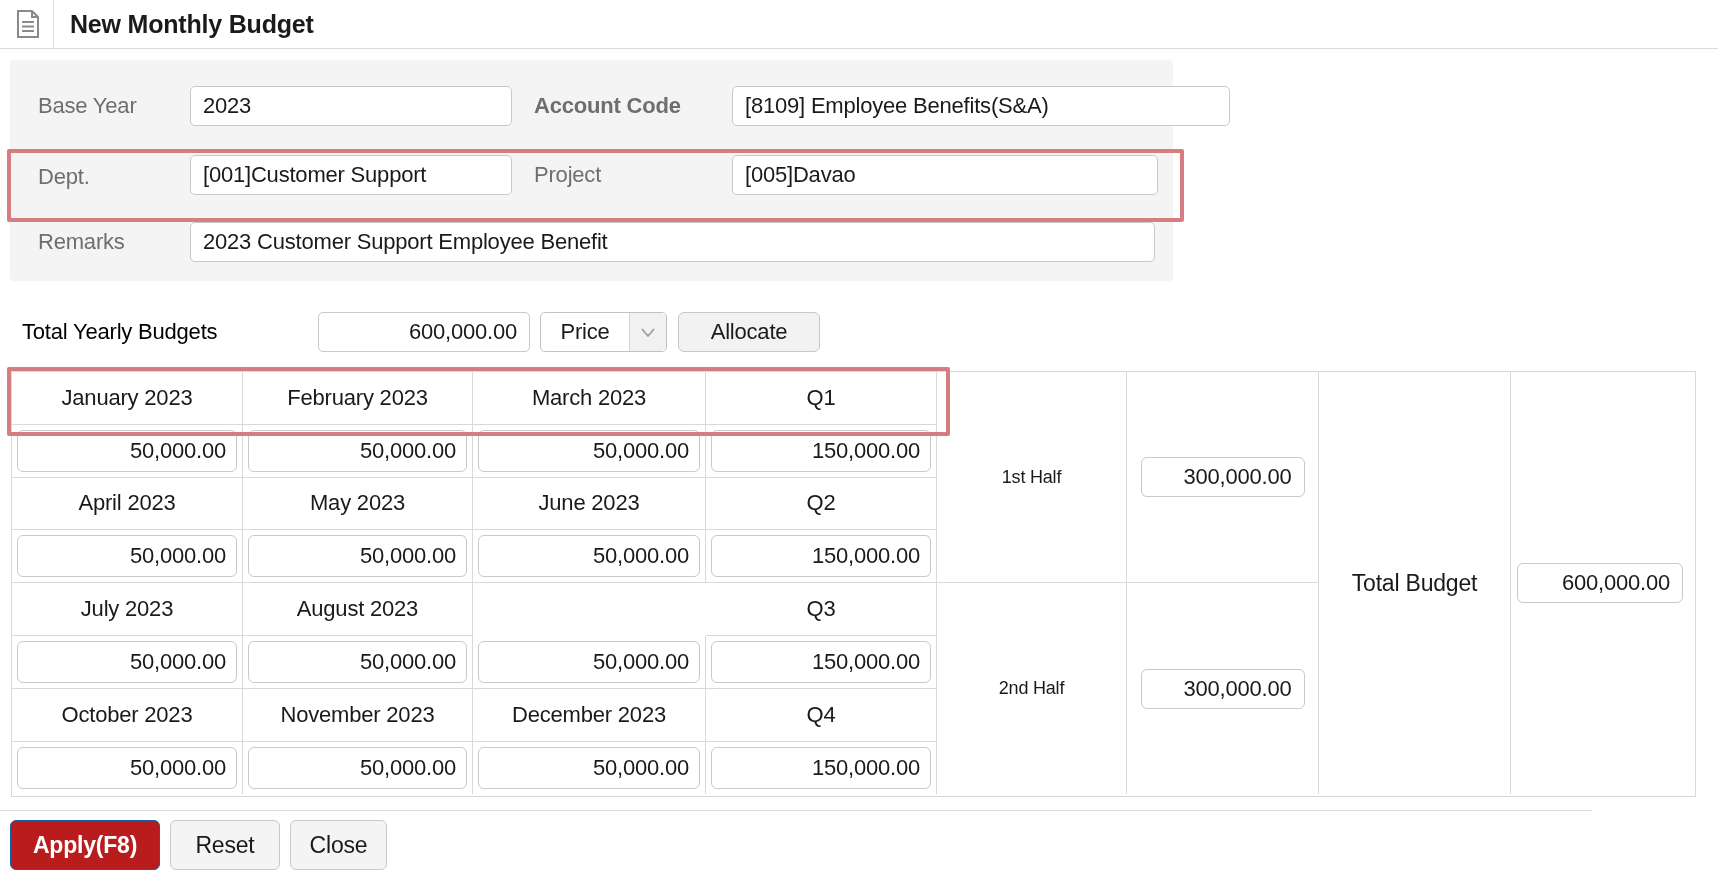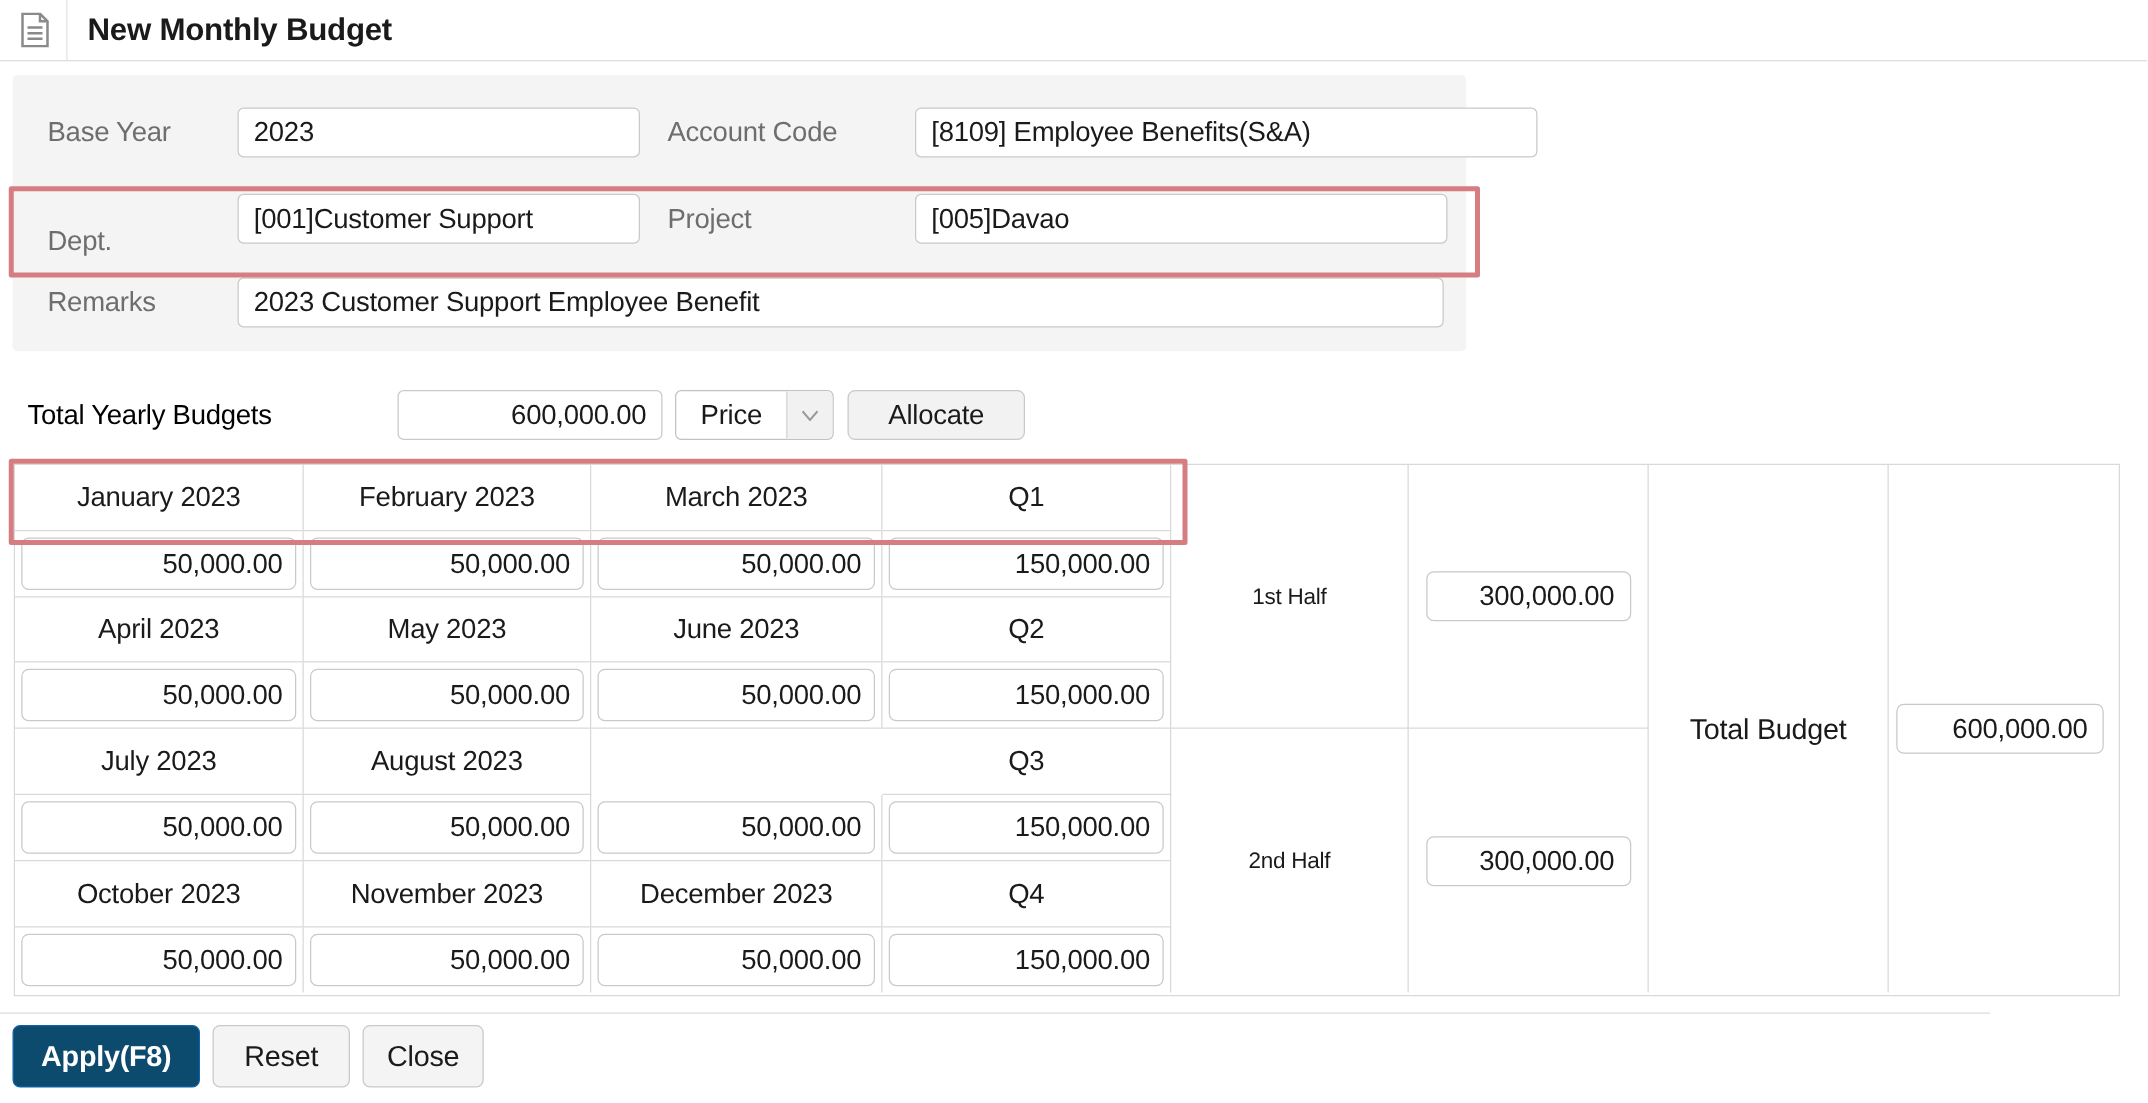--- a/index.html
+++ b/index.html
@@ -54,21 +54,21 @@
     height:40px;border:1px solid #c9c9c9;border-radius:6px;background:#fff;font-family:inherit;font-size:22px;
     color:#1a1a1a;text-align:right;padding:0 12px;box-sizing:border-box;letter-spacing:-0.2px;
   }
   .half-in{width:164px;}
   .tot-in{width:166px;}
   .side-label{font-size:18px;color:#1a1a1a;}
   .total-label{font-size:23px;color:#1a1a1a;}
   
   .foot-divider{position:absolute;left:0;top:810px;width:1592px;height:1px;background:#dcdcdc;}
   .apply-btn{
-    position:absolute;left:10px;top:820px;width:150px;height:50px;background:#0c4a6e;border:1px solid #0f62a8;
+    position:absolute;left:10px;top:820px;width:150px;height:50px;background:#b91c1c;border:1px solid #0f62a8;
     border-radius:6px;color:#fff;font-family:inherit;font-size:23px;font-weight:600;cursor:pointer;letter-spacing:-0.2px;
   }
   .gray-btn{
     position:absolute;top:820px;height:50px;background:#f4f4f4;border:1px solid #c9c9c9;border-radius:6px;
     font-family:inherit;font-size:23px;color:#1a1a1a;cursor:pointer;letter-spacing:-0.2px;
   }
   .reset-btn{left:170px;width:110px;}
   .close-btn{left:290px;width:97px;}
 </style>
 </head>
@@ -84,24 +84,24 @@
       <line x1="6" y1="16.5" x2="18" y2="16.5" stroke="#8a8a8a" stroke-width="2"></line>
       <line x1="6" y1="21" x2="18" y2="21" stroke="#8a8a8a" stroke-width="2"></line>
     </svg>
     <div class="tb-divider"></div>
     <div class="tb-title">New Monthly Budget</div>
   </div>
 
   <div class="panel">
     <div class="flabel" style="left:28px;top:26px;">Base Year</div>
     <input class="finput" style="left: 180px; top: 26px; width: 322px;" value="2023">
-    <div class="flabel" style="left:524px;top:26px;">Account Code</div>
+    <div class="flabel" style="left:524px;top:26px;font-weight:bold;">Account Code</div>
     <input class="finput" style="left: 722px; top: 26px; width: 498px;" value="[8109] Employee Benefits(S&amp;A)">
 
-    <div class="flabel" style="left:28px;top:113px;">Dept.</div>
+    <div class="flabel" style="left:28px;top:97px;">Dept.</div>
     <input class="finput" style="left: 180px; top: 95px; width: 322px;" value="[001]Customer Support">
     <div class="flabel" style="left:524px;top:95px;">Project</div>
     <input class="finput" style="left: 722px; top: 95px; width: 426px;" value="[005]Davao">
 
     <div class="flabel" style="left:28px;top:162px;">Remarks</div>
     <input class="finput" style="left: 180px; top: 162px; width: 965px;" value="2023 Customer Support Employee Benefit">
   </div>
 
   <div class="hl-box" style="left:7px;top:149px;width:1169px;height:65px;"></div>
 

